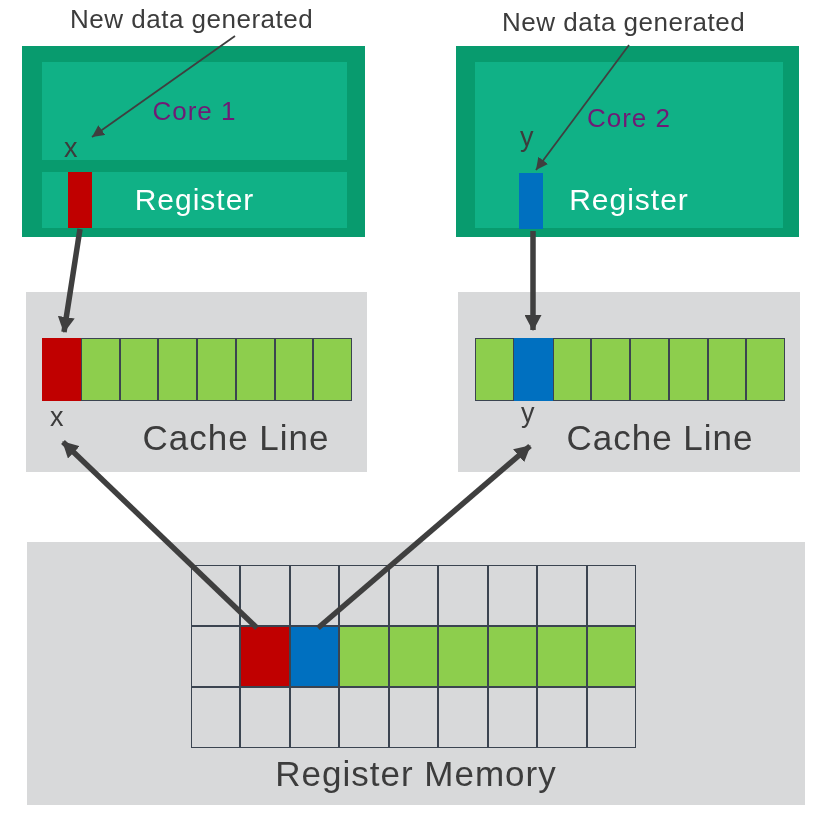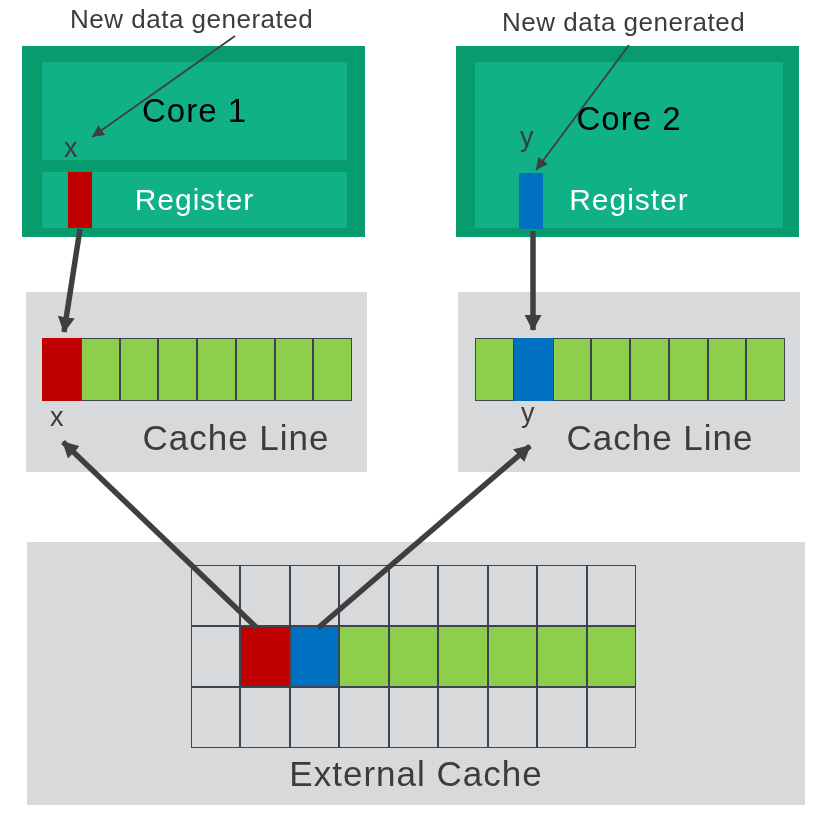--- a/index.html
+++ b/index.html
@@ -4,21 +4,21 @@
 <style>
   html,body{margin:0;padding:0;background:#ffffff;}
   #stage{
     position:relative;width:830px;height:820px;overflow:hidden;
     font-family:"Liberation Sans", sans-serif;background:#ffffff;
   }
   .abs{position:absolute;box-sizing:border-box;}
   .note{font-size:26px;color:#3C3C3C;line-height:1;white-space:nowrap;letter-spacing:.5px;}
   .core-outer{background:#089B6E;}
   .core-inner{background:#10B186;display:flex;align-items:center;justify-content:center;}
-  .core-title{color:#000000;font-size:33px;letter-spacing:1px;}
+  .core-title{color:#701a75;font-size:26px;letter-spacing:1px;}
   .reg-title{color:#ffffff;font-size:30px;letter-spacing:1px;}
   .panel{background:#D8D9DA;}
   .var-label{font-size:27px;color:#3C3C3C;line-height:1;}
   .fill-red{background:#C00000;}
   .fill-blue{background:#0070C0;}
   .cellrow{display:flex;}
   .memrow{display:flex;height:61px;}
   .cell{flex:1;border:1.5px solid #3B4450;box-sizing:border-box;}
   .big-label{font-size:35px;color:#3C3C3C;line-height:1;text-align:center;letter-spacing:1px;white-space:nowrap;}
   svg{position:absolute;left:0;top:0;pointer-events:none;}
@@ -108,21 +108,21 @@
         <div class="cell" style="background: rgb(216, 217, 218);"></div>
         <div class="cell" style="background: rgb(216, 217, 218);"></div>
         <div class="cell" style="background: rgb(216, 217, 218);"></div>
         <div class="cell" style="background: rgb(216, 217, 218);"></div>
         <div class="cell" style="background: rgb(216, 217, 218);"></div>
         <div class="cell" style="background: rgb(216, 217, 218);"></div>
         <div class="cell" style="background: rgb(216, 217, 218);"></div>
         <div class="cell" style="background: rgb(216, 217, 218);"></div>
       </div>
   </div>
-  <div class="abs big-label" style="left:27px;top:756px;width:778px;">External Cache</div>
+  <div class="abs big-label" style="left:27px;top:756px;width:778px;">Register Memory</div>
 
   <svg width="830" height="820" viewBox="0 0 830 820">
     <defs>
       <marker id="ahS" markerUnits="userSpaceOnUse" markerWidth="14" markerHeight="12" refX="12" refY="6" orient="auto">
         <path d="M0,0 L12,6 L0,12 Z" fill="#3F3F3F"></path>
       </marker>
       <marker id="ahB" markerUnits="userSpaceOnUse" markerWidth="20" markerHeight="17" refX="15" refY="8.5" orient="auto">
         <path d="M0,0 L16,8.5 L0,17 Z" fill="#3F3F3F"></path>
       </marker>
     </defs>

